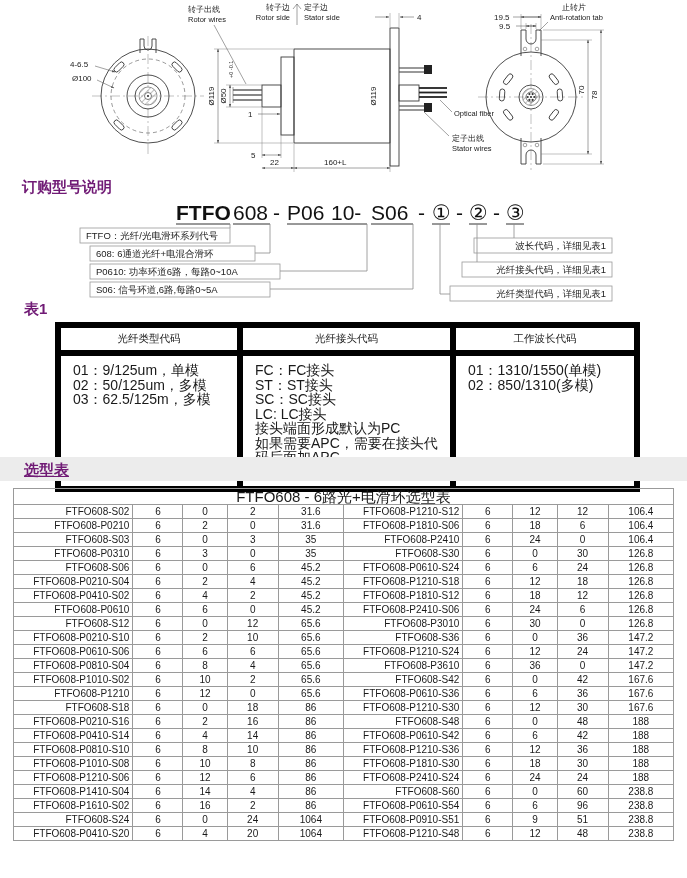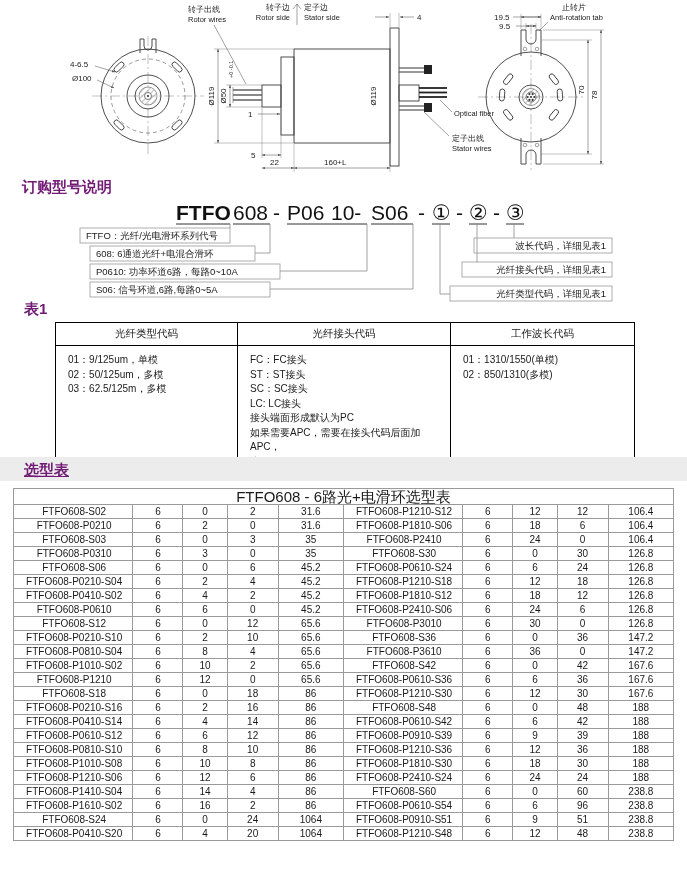--- a/index.html
+++ b/index.html
@@ -17,30 +17,30 @@
   .cl{stroke:#999;stroke-width:.6;fill:none;stroke-dasharray:10 3 2 3;}
   .dash{stroke:#555;stroke-width:.6;fill:none;stroke-dasharray:4 3;}
   
   .model{font-size:21px;fill:#111;}
   .lblbox{fill:none;stroke:#9a9a9a;stroke-width:.8;}
   .lbltxt{font-size:9.5px;fill:#222;}
   .conn{stroke:#8a8a8a;stroke-width:.8;fill:none;}
   .uline{stroke:#333;stroke-width:1;fill:none;}
   
   table.t1{position:absolute;left:55px;top:322px;width:579px;border-collapse:collapse;table-layout:fixed;}
-  table.t1 th,table.t1 td{border:1px solid #000000;font-weight:normal;}
+  table.t1 th,table.t1 td{border:6px solid #000000;font-weight:normal;}
   table.t1 th{height:20px;font-size:10.5px;text-align:center;}
-  table.t1 td{vertical-align:top;padding:7px 12px;font-size:10px;line-height:14.5px;}
+  table.t1 td{vertical-align:top;padding:7px 12px;font-size:14px;line-height:14.5px;}
   table.t1{border:1px solid #6e6e6e;}
   
   table.sel{position:absolute;left:13px;top:488px;width:661px;border-collapse:collapse;table-layout:fixed;}
   table.sel th,table.sel td{border:1px solid #9a9a9a;font-weight:normal;font-size:10px;
     padding:0 3px;height:13px;line-height:12px;text-align:center;white-space:nowrap;overflow:hidden;}
   table.sel th.title{height:15px;font-size:15px;}
-  table.sel td.model{text-align:center;padding-left:5px;}
+  table.sel td.model{text-align:right;padding-left:5px;}
 </style>
 </head>
 <body>
 
 <div class="page">
 
   <svg width="687" height="178" viewBox="0 0 687 178" style="position:absolute;left:0;top:0;">
     <defs>
       <marker id="ar" markerWidth="8" markerHeight="6" refX="5.5" refY="2" orient="auto-start-reverse">
         <path d="M0,0L6,2L0,4z" fill="#555"></path>
@@ -463,20 +463,32 @@
           <td>2</td>
           <td>10</td>
           <td>65.6</td>
           <td class="model">FTFO608-S36</td>
           <td>6</td>
           <td>0</td>
           <td>36</td>
           <td>147.2</td>
         </tr>
         <tr>
+          <td class="model">FTFO608-P0610-S06</td>
+          <td>6</td>
+          <td>6</td>
+          <td>6</td>
+          <td>65.6</td>
+          <td class="model">FTFO608-P1210-S24</td>
+          <td>6</td>
+          <td>12</td>
+          <td>24</td>
+          <td>147.2</td>
+        </tr>
+        <tr>
           <td class="model">FTFO608-P0810-S04</td>
           <td>6</td>
           <td>8</td>
           <td>4</td>
           <td>65.6</td>
           <td class="model">FTFO608-P3610</td>
           <td>6</td>
           <td>36</td>
           <td>0</td>
           <td>147.2</td>
@@ -535,32 +547,20 @@
           <td>4</td>
           <td>14</td>
           <td>86</td>
           <td class="model">FTFO608-P0610-S42</td>
           <td>6</td>
           <td>6</td>
           <td>42</td>
           <td>188</td>
         </tr>
         <tr>
-          <td class="model">FTFO608-P0610-S12</td>
-          <td>6</td>
-          <td>6</td>
-          <td>12</td>
-          <td>86</td>
-          <td class="model">FTFO608-P0910-S39</td>
-          <td>6</td>
-          <td>9</td>
-          <td>39</td>
-          <td>188</td>
-        </tr>
-        <tr>
           <td class="model">FTFO608-P0810-S10</td>
           <td>6</td>
           <td>8</td>
           <td>10</td>
           <td>86</td>
           <td class="model">FTFO608-P1210-S36</td>
           <td>6</td>
           <td>12</td>
           <td>36</td>
           <td>188</td>

